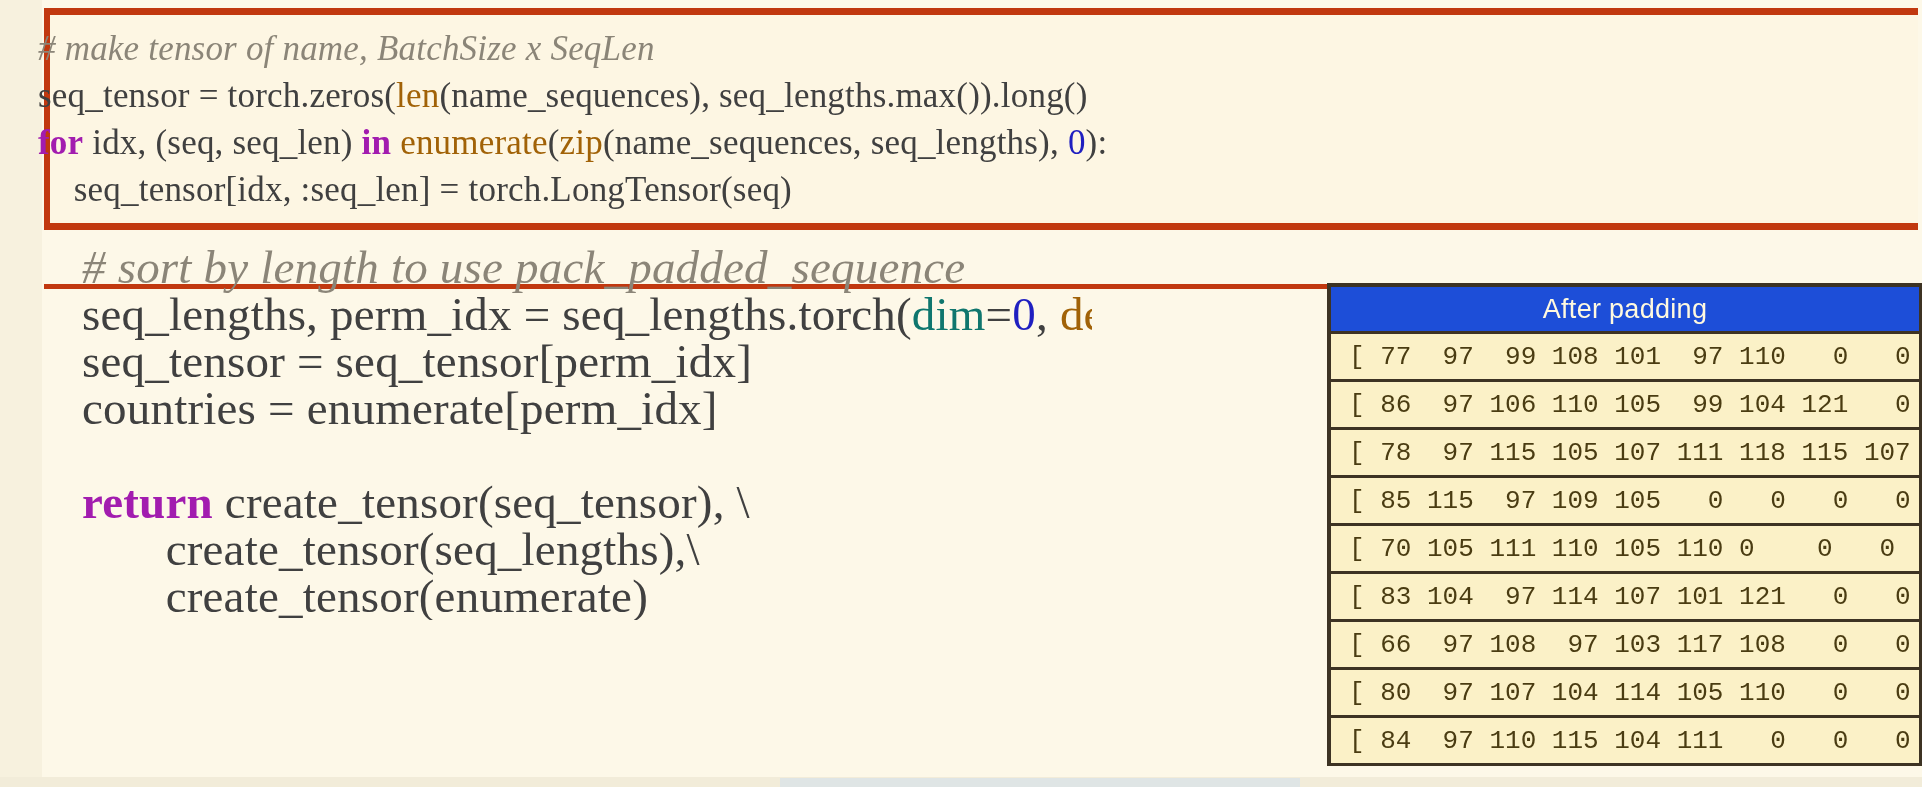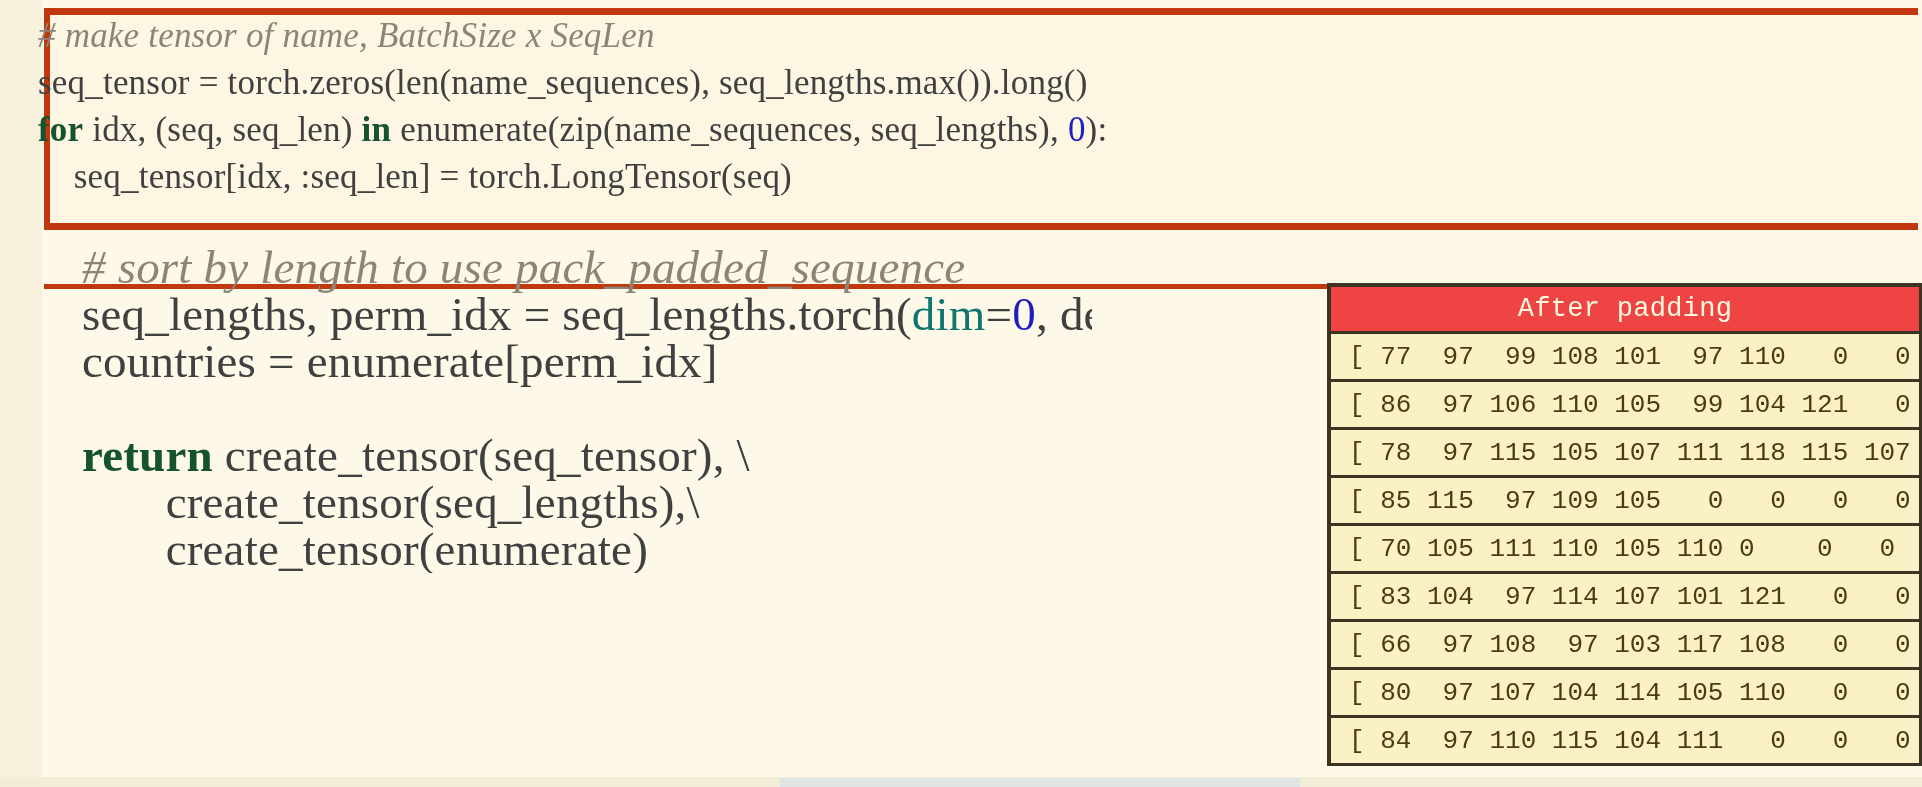--- a/index.html
+++ b/index.html
@@ -61,66 +61,66 @@
   .code-line {
     font-family: "Liberation Serif", "DejaVu Serif", serif;
     white-space: pre;
     color: #0d0d0d;
     letter-spacing: 0.2px;
   }
 
   .top-code-inner {
     position: absolute;
     left: 38px;
-    top: 12px;
+    top: 25px;
     font-size: 35px;
     line-height: 47px;
   }
 
   .bottom-code-inner {
     position: absolute;
     left: 82px;
     top: 244px;
     font-size: 47px;
     line-height: 47px;
     width: 1010px;
     overflow: hidden;
   }
 
   .cmt {
     color: #8b8578;
     font-style: italic;
     font-family: "Liberation Serif", "DejaVu Serif", serif;
   }
-  .kw      { color: #14532d; font-weight: bold; text-align: center; }
-  .bi      { color: #404040; }
+  .kw      { color: #a21caf; font-weight: bold; text-align: center; }
+  .bi      { color: #a16207; }
   .num     { color: #1f1fc0; }
   .param   { color: #0f766e; }
   .plain   { color: #404040; }
 
   
   .tbl {
     position: absolute;
     left: 1327px;
     top: 283px;
     width: 595px;
     border-collapse: collapse;
     border-spacing: 0;
     table-layout: fixed;
   }
   .tbl td {
     border: 3px solid #3d3323;
     padding: 0;
     margin: 0;
   }
   .tbl .hdr {
-    background: #ef4444;
+    background: #1d4ed8;
     color: #fff9df;
     text-align: center;
-    font-family: Liberation Mono, monospace;
+    font-family: Liberation Sans, sans-serif;
     font-size: 27px;
     height: 44px;
     letter-spacing: 0.3px;
     border-left: 4px solid #3d3323;
     border-top: 4px solid #3d3323;
   }
   .tbl .cell {
     background: #fbf1c7;
     color: #4a3c12;
     font-family: "Liberation Mono", "DejaVu Sans Mono", monospace;
@@ -159,20 +159,21 @@
       <div class="code-line"><span class="plain">seq_tensor = torch.zeros(</span><span class="bi">len</span><span class="plain">(name_sequences), seq_lengths.max()).long()</span></div>
       <div class="code-line"><span class="kw">for</span><span class="plain"> idx, (seq, seq_len) </span><span class="kw">in</span><span class="plain"> </span><span class="bi">enumerate</span><span class="plain">(</span><span class="bi">zip</span><span class="plain">(name_sequences, seq_lengths), </span><span class="num">0</span><span class="plain">):</span></div>
       <div class="code-line"><span class="plain">    seq_tensor[idx, :seq_len] = torch.LongTensor(seq)</span></div>
     </div>
 
   <div class="red-rule"></div>
 
   <div class="bottom-code-inner" id="bottom-code">
       <div class="code-line"><span class="cmt"># sort by length to use pack_padded_sequence</span></div>
       <div class="code-line"><span class="plain">seq_lengths, perm_idx = seq_lengths.torch(</span><span class="param">dim</span><span class="plain">=</span><span class="num">0</span><span class="plain">, </span><span class="bi">des</span></div>
+      <div class="code-line"><span class="plain">seq_tensor = seq_tensor[perm_idx]</span></div>
       <div class="code-line"><span class="plain">countries = enumerate[perm_idx]</span></div>
       <div class="code-line"><span class="plain"> </span></div>
       <div class="code-line"><span class="kw">return</span><span class="plain"> create_tensor(seq_tensor), \</span></div>
       <div class="code-line"><span class="plain">       create_tensor(seq_lengths),\</span></div>
       <div class="code-line"><span class="plain">       create_tensor(enumerate)</span></div>
     </div>
 
   <table class="tbl" id="data-table">
     <tbody id="tbl-body">
         <tr>

